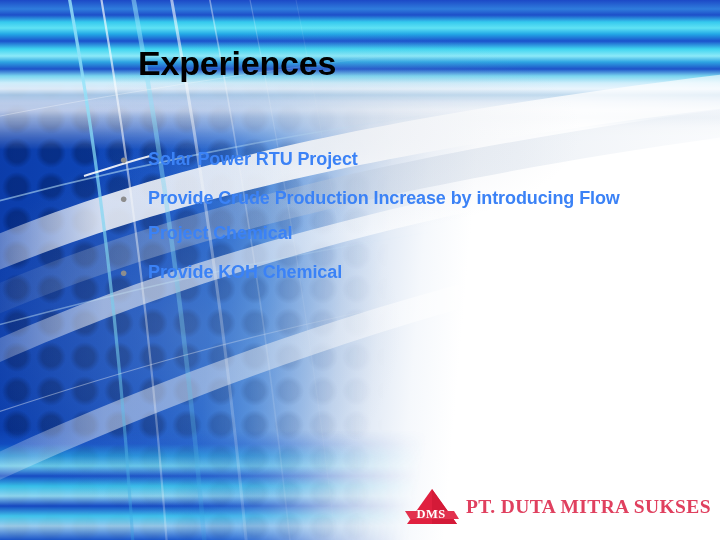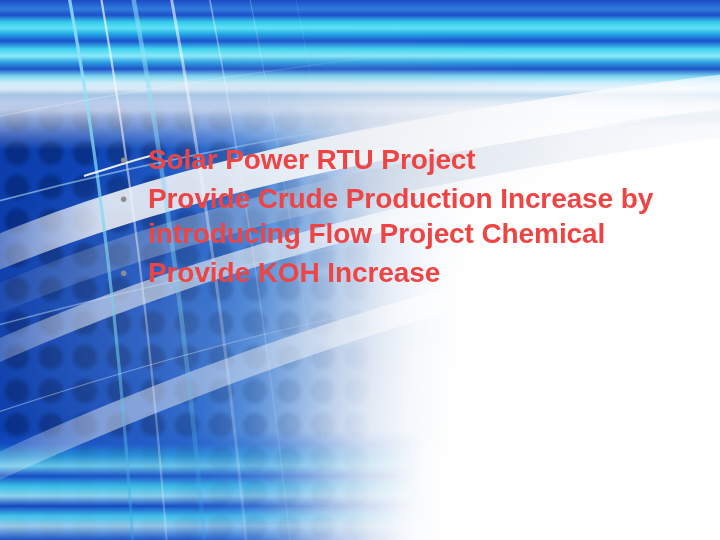--- a/index.html
+++ b/index.html
@@ -152,24 +152,24 @@
     flex: 0 0 34px;
     font-size: 21px;
     line-height: 35px;
     color: #8d8d8d;
     text-align: left;
     padding-left: 6px;
     box-sizing: border-box;
   }
   .bullet-text {
     flex: 1 1 auto;
-    font-size: 28px;
+    font-size: 18px;
     line-height: 35px;
     font-weight: bold;
-    color: #ef4444;
+    color: #3b82f6;
     letter-spacing: -0.1px;
   }
 
   
   #logo {
     position: absolute;
     left: 404px;
     top: 484px;
     display: flex;
     align-items: center;
@@ -259,35 +259,46 @@
       <path d="M -20,120 C 80,100 220,76 400,54" stroke="#ffffff" stroke-width="1" fill="none" opacity="0.3"></path>
     </g>
 
     <path d="M 84,176 C 104,170 124,163 150,156" stroke="#ffffff" stroke-width="2" fill="none" opacity="0.9"></path>
   </svg>
 
   <div class="bg-layer" id="bg-haze"></div>
 
   <div id="content">
 
+    <div id="slide-title">Experiences</div>
 
     <ul id="bullet-list">
 
       <li class="bullet-item">
         <span class="bullet-marker">•</span>
         <span class="bullet-text">Solar Power RTU Project</span>
       </li>
 
       <li class="bullet-item">
         <span class="bullet-marker">•</span>
         <span class="bullet-text">Provide Crude Production Increase by introducing Flow Project Chemical</span>
       </li>
 
       <li class="bullet-item">
         <span class="bullet-marker">•</span>
-        <span class="bullet-text">Provide KOH Increase</span>
+        <span class="bullet-text">Provide KOH Chemical</span>
       </li>
 
     </ul>
 
+    <div id="logo">
+      <svg id="logo-mark" viewBox="0 0 56 42" xmlns="http://www.w3.org/2000/svg">
+        <polygon points="28,3 53,38 3,38" fill="#e0203f"></polygon>
+        <polygon points="28,3 53,38 28,38" fill="#d41a38"></polygon>
+        <path d="M 1,25 L 50,25 L 55,33 L 6,33 Z" fill="#e0203f"></path>
+        <path d="M 1,25 L 50,25 L 55,33 L 6,33 Z" fill="#ffffff" opacity="0.08"></path>
+        <text x="27" y="32.4" font-family="Liberation Serif, serif" font-size="12.5" font-weight="bold" fill="#ffffff" text-anchor="middle" letter-spacing="0.4">DMS</text>
+      </svg>
+      <span id="logo-company-name">PT. DUTA MITRA SUKSES</span>
+    </div>
 
   </div>
 </div>
 
 </body></html>

